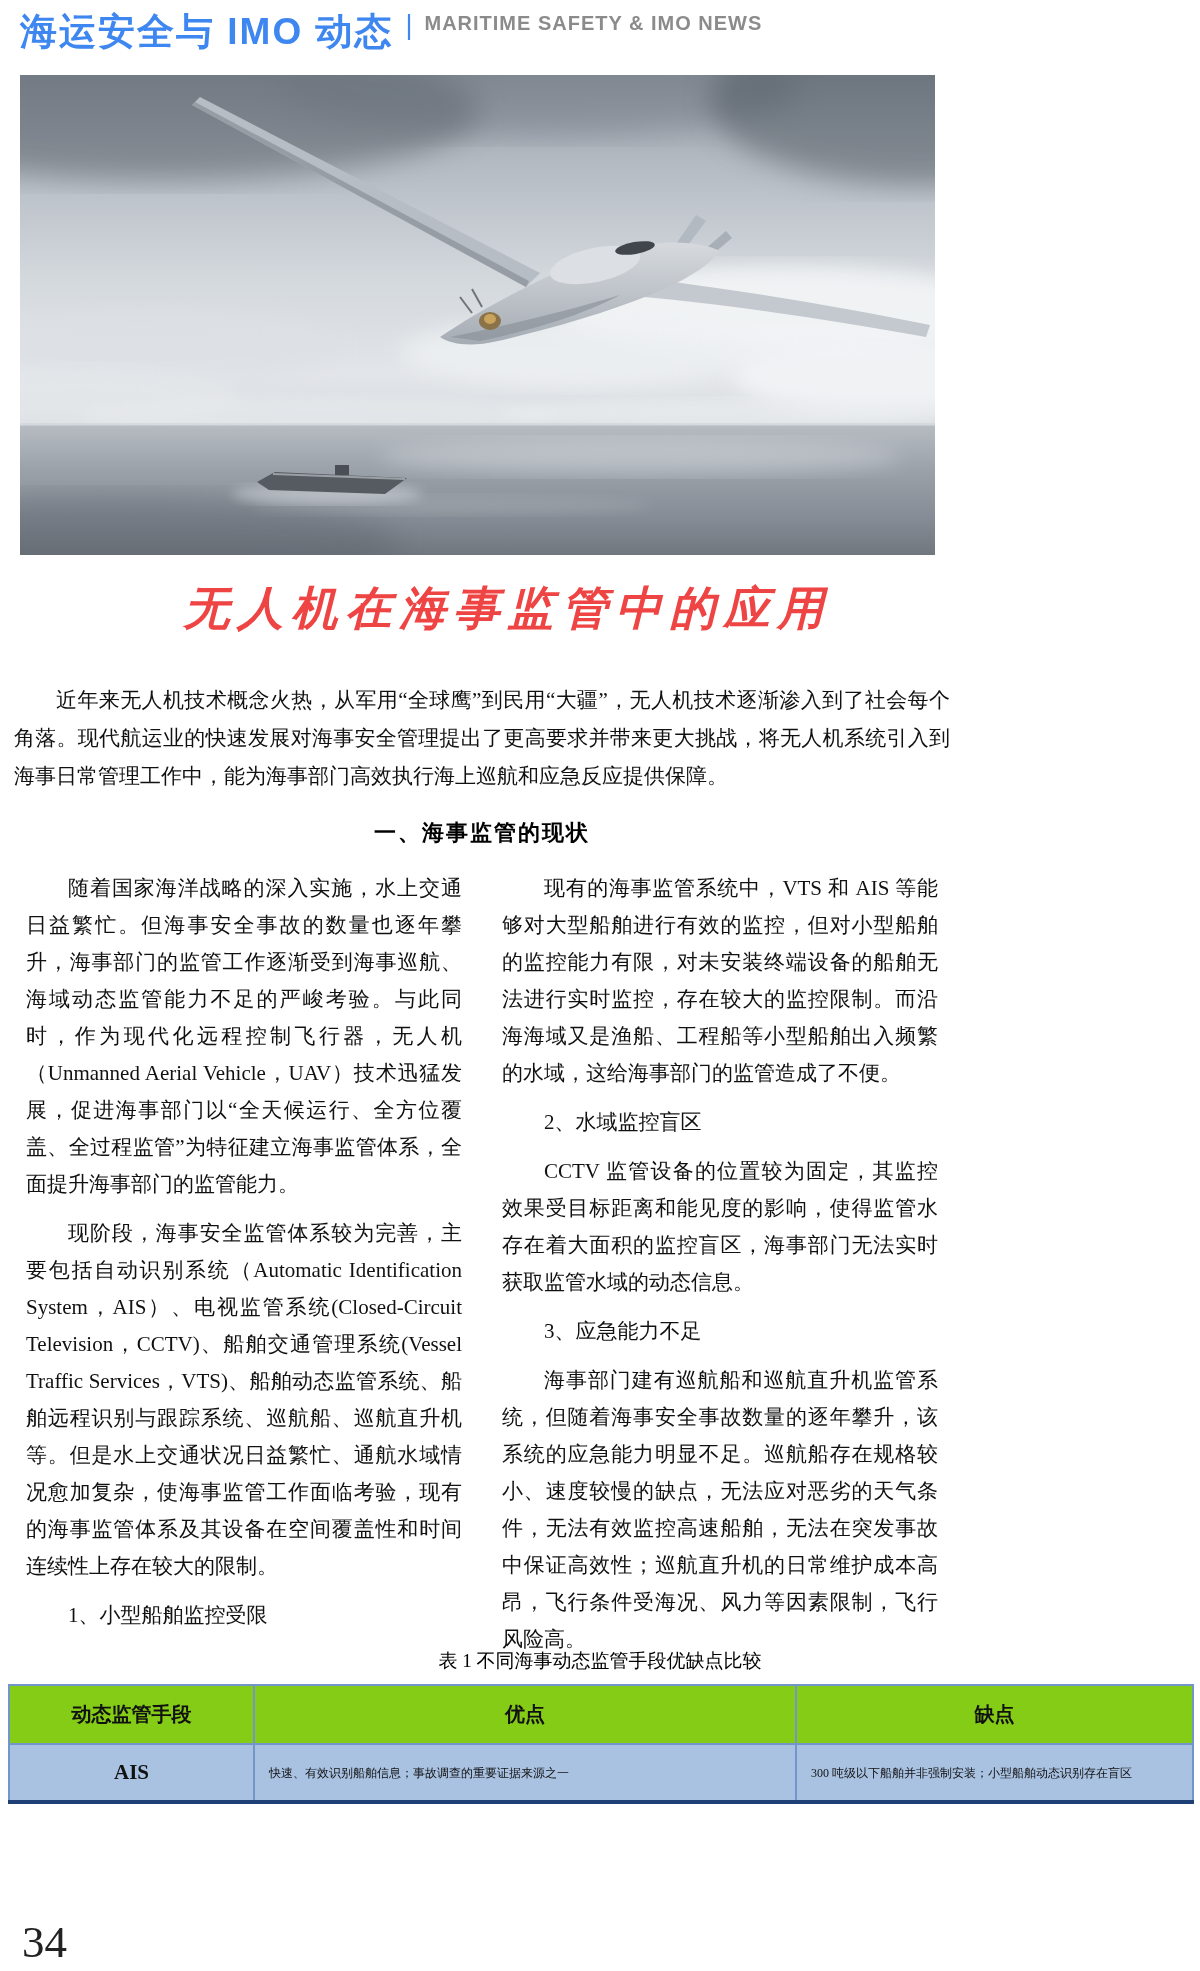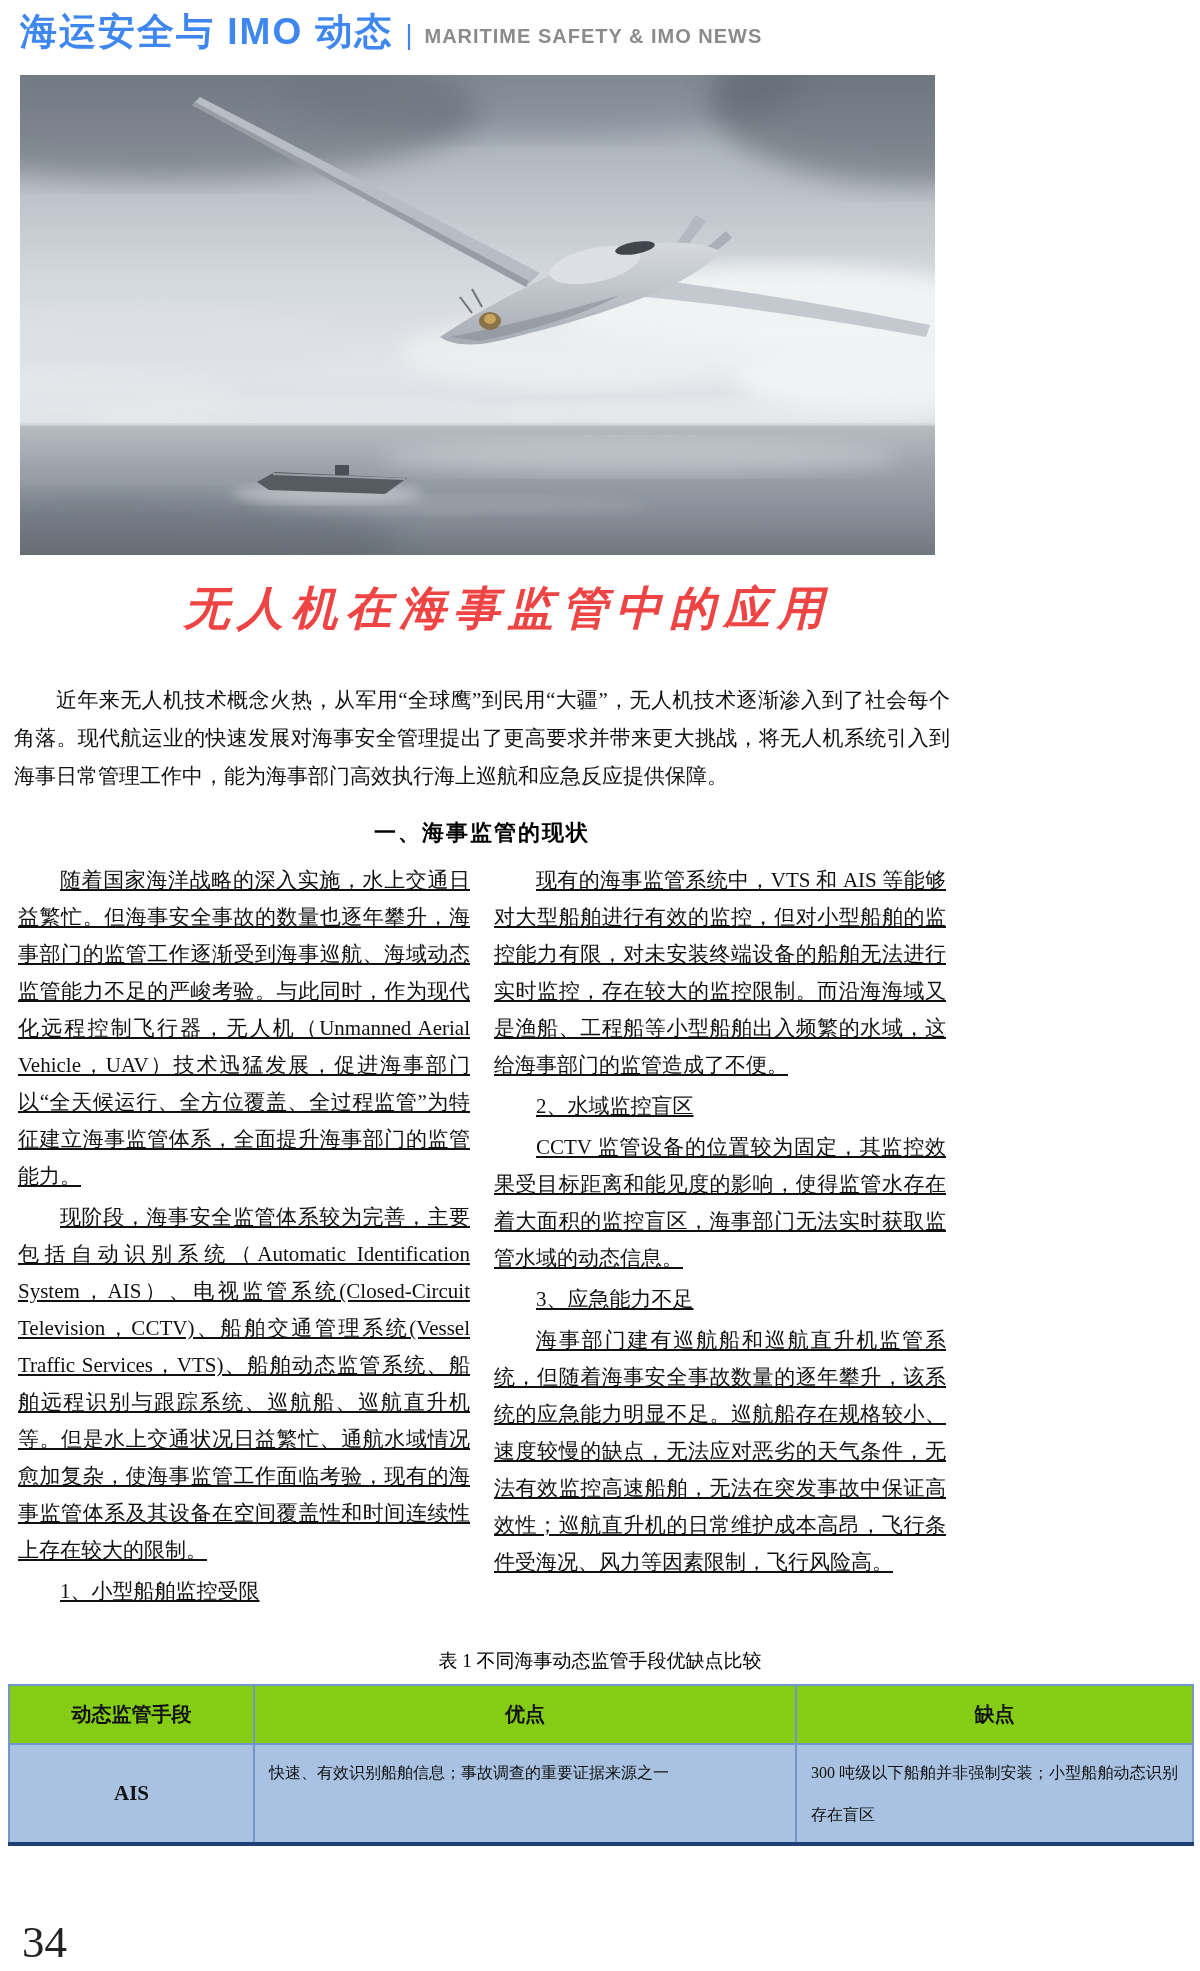--- a/index.html
+++ b/index.html
@@ -4,21 +4,21 @@
 <style>
   html,body{margin:0;padding:0;}
   body{
     width:1200px;height:1971px;position:relative;background:#ffffff;
     font-family:"Liberation Serif","DejaVu Serif",serif;color:#111;
     overflow:hidden;
   }
   
   .page-header{
     position:absolute;top:12px;left:20px;width:1160px;
-    display:flex;align-items:flex-end;gap:12px;white-space:nowrap;
+    display:flex;align-items:flex-start;gap:12px;white-space:nowrap;
   }
   .jt-zh{
     font-family:"Liberation Sans","DejaVu Sans",sans-serif;
     font-weight:bold;font-size:37px;line-height:1.1;color:#3e86f0;
     letter-spacing:2px;
   }
   .jt-divider{color:#3e86f0;font-size:27px;line-height:1;padding-bottom:4px;
     font-family:"Liberation Sans",sans-serif;}
   .jt-en{
     font-family:"Liberation Sans","DejaVu Sans",sans-serif;
@@ -43,21 +43,21 @@
   .section-heading{
     position:absolute;top:818px;left:14px;width:936px;text-align:center;
     font-size:22px;font-weight:bold;color:#000000;letter-spacing:2px;
   }
   
   .columns{
     position:absolute;top:858px;left:14px;width:936px;
     display:flex;gap:16px;
   }
   .col{width:460px;font-size:21px;line-height:37px;text-align:justify;}
-  .col p{margin:4px;text-indent:2em;text-decoration:underline;}
+  .col p{margin:12px;text-indent:2em;}
   
   .table-caption{
     position:absolute;top:1648px;left:8px;width:1184px;text-align:center;
     font-size:19px;color:#000;
   }
   .cmp{
     position:absolute;top:1684px;left:8px;width:1184px;
     border-collapse:collapse;font-size:20px;table-layout:fixed;
   }
   .cmp col.c1{width:245px;} .cmp col.c2{width:542px;} .cmp col.c3{width:397px;}
@@ -66,21 +66,21 @@
     font-weight:bold;font-size:20px;text-align:center;
   }
   .cmp td{
     background:#a9c2e2;border:2px solid #7396c8;vertical-align:top;
   }
   .cmp tr:last-child td{border-bottom:4px solid #1f3f77;}
   td.method{
     text-align:center;vertical-align:middle;font-weight:bold;
     font-family:"Liberation Serif","DejaVu Serif",serif;font-size:21px;margin-top:10px;
   }
-  td.content{padding:7px 14px 6px 14px;line-height:42px;font-size:16px;text-align:justify;}
+  td.content{padding:7px 14px 6px 14px;line-height:42px;font-size:12px;text-align:justify;}
   
   .page-number{
     position:absolute;top:1916px;left:22px;font-size:45px;color:#222;
     font-family:"Liberation Serif","DejaVu Serif",serif;
   }
 </style>
 </head>
 <body>
 
 <div class="page-header">

